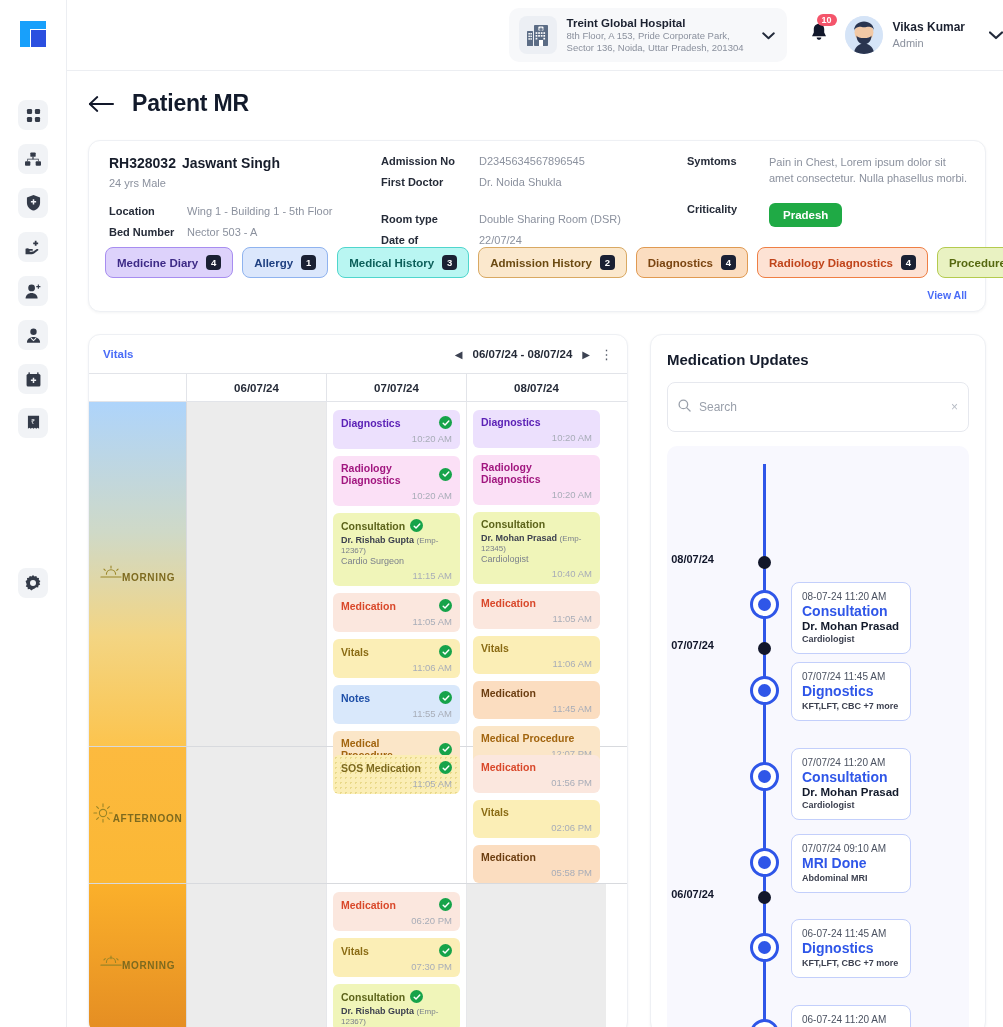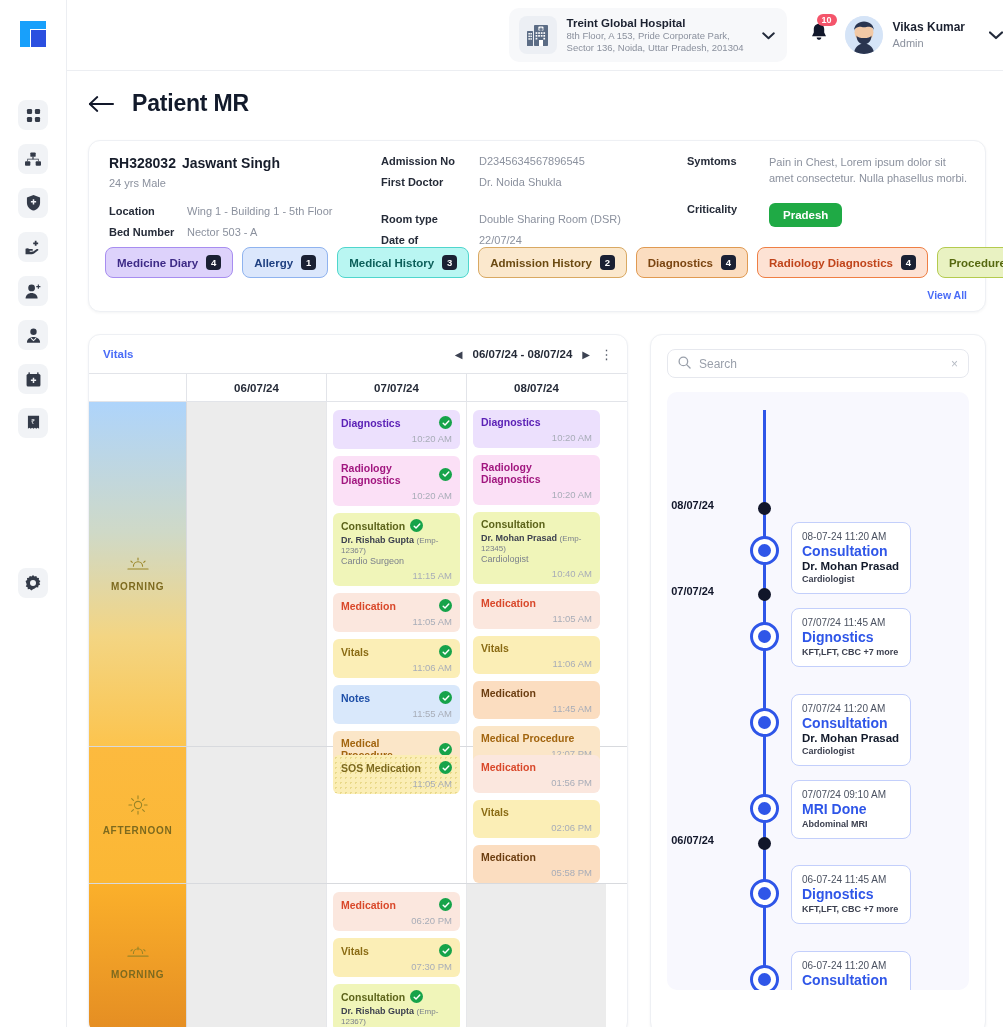--- a/index.html
+++ b/index.html
@@ -121,21 +121,21 @@
   .kebab { font-size: 13px; color:#555b68; cursor:pointer; letter-spacing:0; line-height:1; }
   .cal-grid { position:relative; }
   .cal-headrow { display:flex; border-top:1px solid #e2e4e9; border-bottom:1px solid #e2e4e9; }
   .cal-headrow > div {
     height: 27px; display:flex; align-items:center; justify-content:center;
     font-size: 11.5px; color:#252b38; font-weight:600; border-right:1px solid #e2e4e9;
   }
   .hc0 { width: 98px; } .hc1,.hc2 { width: 140px; } .hc3 { width: 139px; border-right:none !important; }
   .body-row { display:flex; border-bottom:1px solid #d8dade; }
   .tcell { width: 98px; position:relative; border-right:1px solid #d8dade; display:flex;
-           flex-direction:column; align-items:center; justify-content:center; }
+           align-items:center; justify-content:center; }
   .tcell .tlabel { font-size: 10px; font-weight:800; color:#7d6a1f; letter-spacing:.7px; margin-top:6px; }
   .dcell { width: 140px; border-right:1px solid #e6e7ea; padding: 8px 6px 8px 6px; }
   .dcell.last { width: 139px; border-right:none; }
   .dcell.empty { background:#ececec; }
   .ev { border-radius: 6px; padding: 6px 8px 5px 8px; margin-bottom: 7px; position:relative; }
   .ev .t { font-size: 10.5px; font-weight:700; display:flex; align-items:center; gap:5px; }
   .ev .who { font-size: 9px; font-weight:700; color:#3d4150; margin-top: 3px; }
   .ev .who .emp { font-weight:400; color:#7b808c; font-size: 8px; }
   .ev .role { font-size: 9px; color:#7b808c; margin-top: 1px; }
   .ev .tm { font-size: 9.5px; color:#a8adb8; text-align:right; margin-top: 4px; }
@@ -145,21 +145,21 @@
   .ev.inline .t { justify-content: space-between; }
 
   
   .mu {
     position:absolute; left: 650px; top: 334px; width: 336px; height: 700px;
     background:#fff; border: 1px solid #eef0f4; border-radius: 12px;
     box-shadow: 0 1px 3px rgba(20,30,60,.05); overflow:hidden;
   }
   .mu-title { font-size: 15px; font-weight:700; color:#141b2b; padding: 16px 0 0 16px; }
   .search {
-    margin: 14px 16px 0 16px; height: 29px; border:1px solid #e6e8ee; border-radius: 8px;
+    margin: 14px 16px 0 16px; height: 50px; border:1px solid #e6e8ee; border-radius: 8px;
     display:flex; align-items:center; padding: 0 10px; gap: 8px; cursor:text;
   }
   .search .ph { font-size: 12px; color:#9aa0ab; flex:1; }
   .search .clr { font-size: 12px; color:#b6bbc4; cursor:pointer; }
   .tl {
     margin: 14px 16px 0 16px; background:#f8f8fe; border-radius: 10px;
     height: 598px; position:relative; overflow:hidden;
   }
   .tl-line { position:absolute; left: 96px; top: 18px; width: 3px; bottom: 10px; background:#2f56e8; }
   .tl-daydot {
@@ -665,20 +665,21 @@
                 <div class="who">Dr. Rishab Gupta <span class="emp">(Emp-12367)</span></div>
               </div>
             </div>
             <div class="dcell last empty"></div>
           </div>
         </div>
     </div>
   </div>
 
   <div class="mu">
+    <div class="mu-title">Medication Updates</div>
     <div class="search">
       <span>
         <svg width="13" height="13" viewBox="0 0 14 14" fill="none" stroke="#9aa0ab" stroke-width="1.4">
             <circle cx="5.8" cy="5.8" r="4.6"></circle>
             <path d="M9.3 9.3 L13 13" stroke-linecap="round"></path>
           </svg>
       </span>
       <span class="ph">Search</span>
       <span class="clr">×</span>
     </div>
@@ -687,21 +688,21 @@
       <div id="tl-content">
           <div class="tl-daydot" style="top: 110px;"></div>
           <div class="tl-daylbl" style="top: 107px;">08/07/24</div>
           <div class="tl-daydot" style="top: 196px;"></div>
           <div class="tl-daylbl" style="top: 193px;">07/07/24</div>
           <div class="tl-daydot" style="top: 445px;"></div>
           <div class="tl-daylbl" style="top: 442px;">06/07/24</div>
           <div class="tl-node" style="top: 144px;">
             <i></i>
           </div>
-          <div class="tl-card" style="top: 130px;">
+          <div class="tl-card" style="top: 136px;">
             <div class="tl-dt">08-07-24   11:20 AM</div>
             <div class="tl-ttl">Consultation</div>
             <div class="tl-nm">Dr. Mohan Prasad</div>
             <div class="tl-sub">Cardiologist</div>
           </div>
           <div class="tl-node" style="top: 230px;">
             <i></i>
           </div>
           <div class="tl-card" style="top: 216px;">
             <div class="tl-dt">07/07/24   11:45 AM</div>

